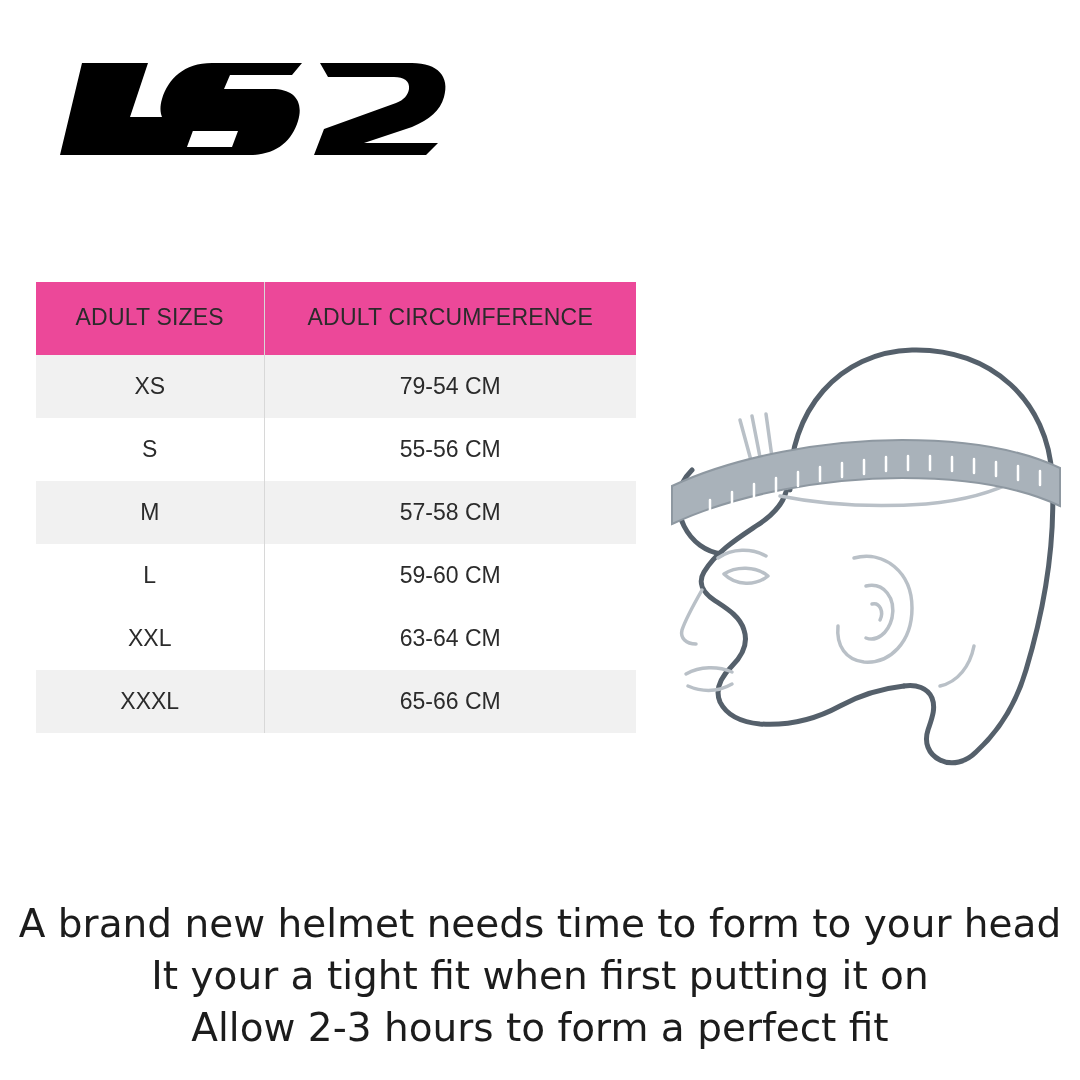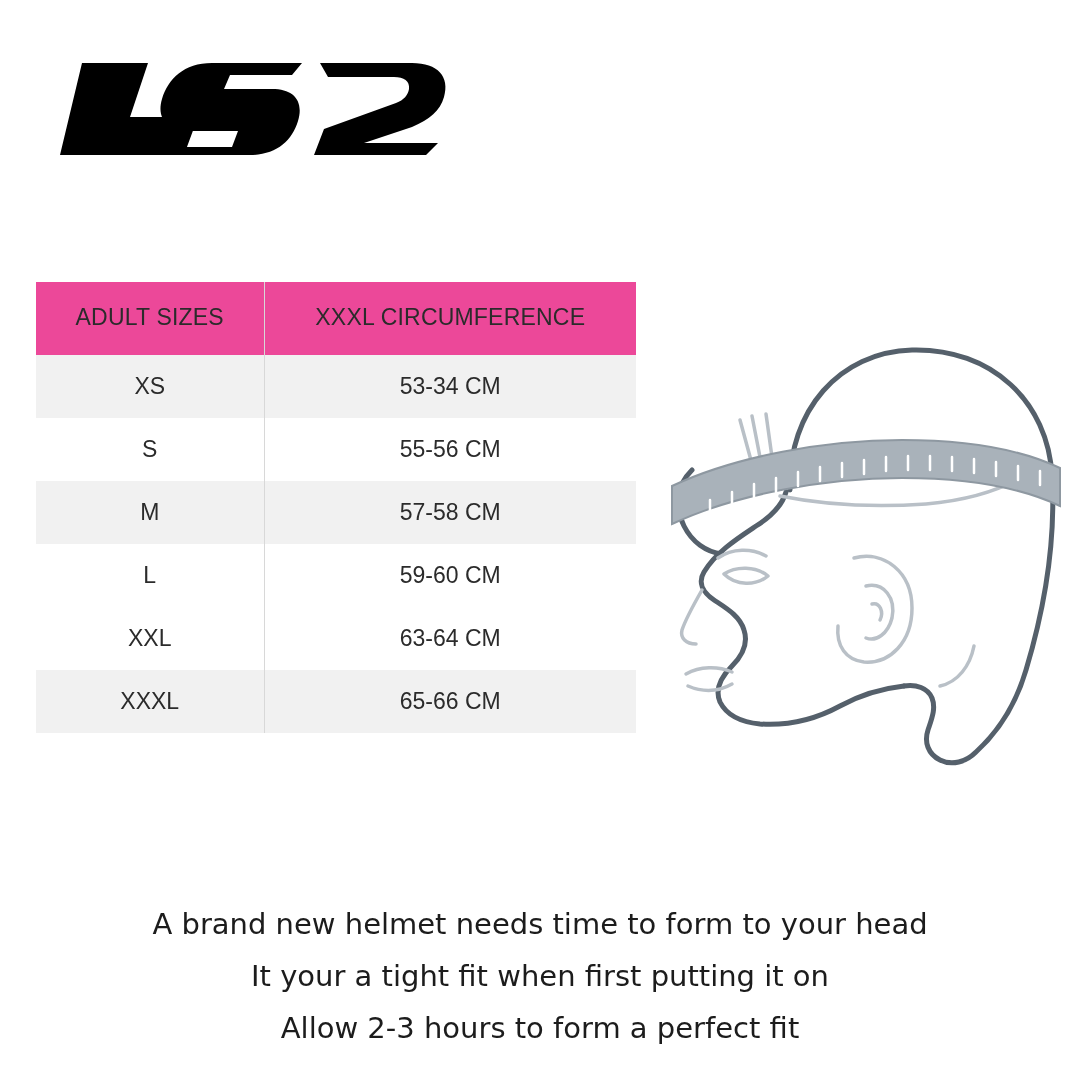--- a/index.html
+++ b/index.html
@@ -72,21 +72,21 @@
 
   
   .note {
     position: absolute;
     left: 0;
     top: 898px;
     width: 1080px;
     text-align: center;
   }
   .note-line {
-    font-size: 29px;
+    font-size: 39px;
     line-height: 52px;
     color: #1c1c1c;
     font-family: "DejaVu Sans", sans-serif;
     font-weight: 400;
   }
 </style>
 </head>
 <body>
 
 <div class="logo-wrap">
@@ -109,27 +109,27 @@
 </div>
 
 <table class="size-table">
   <colgroup>
       <col class="c1">
       <col class="c2">
     </colgroup>
   <thead>
     <tr>
       <th class="col-head-1">ADULT SIZES</th>
-      <th class="col-head-2">XXXL CIRCUMFERENCE</th>
+      <th class="col-head-2">ADULT CIRCUMFERENCE</th>
     </tr>
   </thead>
   <tbody>
     <tr class="odd">
       <td class="cell-size">XS</td>
-      <td class="cell-circ">53-34 CM</td>
+      <td class="cell-circ">79-54 CM</td>
     </tr>
     <tr class="even">
       <td class="cell-size">S</td>
       <td class="cell-circ">55-56 CM</td>
     </tr>
     <tr class="odd">
       <td class="cell-size">M</td>
       <td class="cell-circ">57-58 CM</td>
     </tr>
     <tr class="even">

